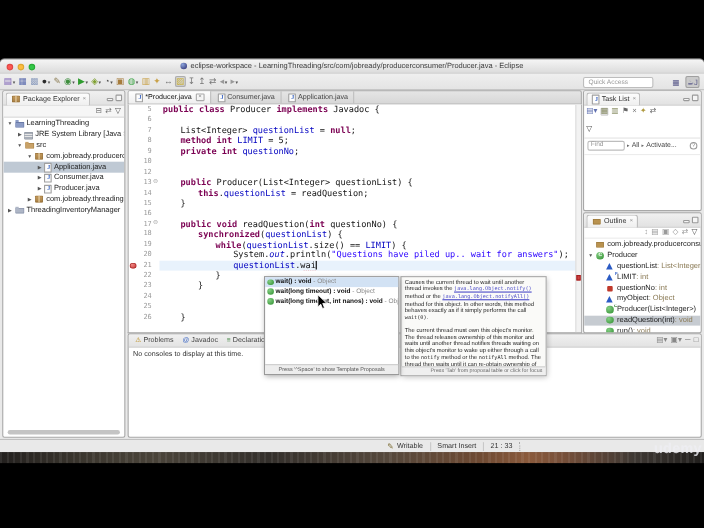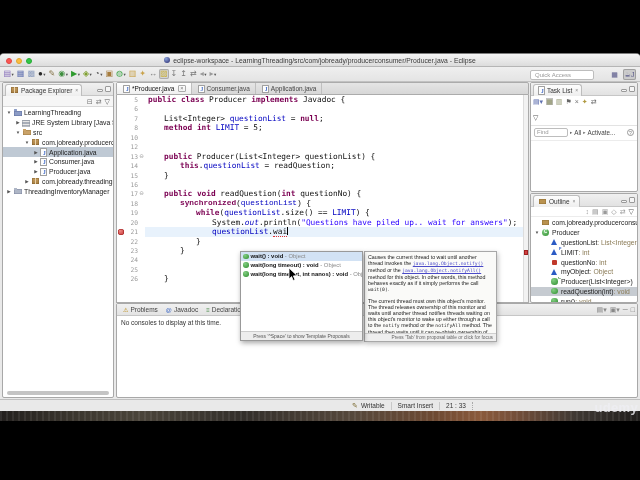--- a/index.html
+++ b/index.html
@@ -356,20 +356,27 @@
               </div>
               <div class="cline">
                 <span class="gut">
                   <span class="lnum">8</span>
                   <span class="fold"></span>
                 </span>
                 <span class="ctext" style="padding-left: 19px;"><span class="tk-k">method</span><span class="tk-p"> </span><span class="tk-k">int</span><span class="tk-p"> </span><span class="tk-f">LIMIT</span><span class="tk-p"> = 5;</span></span>
               </div>
               <div class="cline">
                 <span class="gut">
+                  <span class="lnum">9</span>
+                  <span class="fold"></span>
+                </span>
+                <span class="ctext" style="padding-left: 19px;"><span class="tk-k">private</span><span class="tk-p"> </span><span class="tk-k">int</span><span class="tk-p"> </span><span class="tk-f">questionNo</span><span class="tk-p">;</span></span>
+              </div>
+              <div class="cline">
+                <span class="gut">
                   <span class="lnum">10</span>
                   <span class="fold"></span>
                 </span>
                 <span class="ctext" style="padding-left: 3px;"></span>
               </div>
               <div class="cline">
                 <span class="gut">
                   <span class="lnum">12</span>
                   <span class="fold"></span>
                 </span>
@@ -408,21 +415,21 @@
                   <span class="lnum">17</span>
                   <span class="fold">⊖</span>
                 </span>
                 <span class="ctext" style="padding-left: 19px;"><span class="tk-k">public</span><span class="tk-p"> </span><span class="tk-k">void</span><span class="tk-p"> readQuestion(</span><span class="tk-k">int</span><span class="tk-p"> questionNo) {</span></span>
               </div>
               <div class="cline">
                 <span class="gut">
                   <span class="lnum">18</span>
                   <span class="fold"></span>
                 </span>
-                <span class="ctext" style="padding-left: 35px; font-family: Liberation Mono, monospace;"><span class="tk-k">synchronized</span><span class="tk-p">(</span><span class="tk-f">questionList</span><span class="tk-p">) {</span></span>
+                <span class="ctext" style="padding-left: 35px;"><span class="tk-k">synchronized</span><span class="tk-p">(</span><span class="tk-f">questionList</span><span class="tk-p">) {</span></span>
               </div>
               <div class="cline">
                 <span class="gut">
                   <span class="lnum">19</span>
                   <span class="fold"></span>
                 </span>
                 <span class="ctext" style="padding-left: 51px;"><span class="tk-k">while</span><span class="tk-p">(</span><span class="tk-f">questionList</span><span class="tk-p">.size() == </span><span class="tk-f">LIMIT</span><span class="tk-p">) {</span></span>
               </div>
               <div class="cline">
                 <span class="gut">

